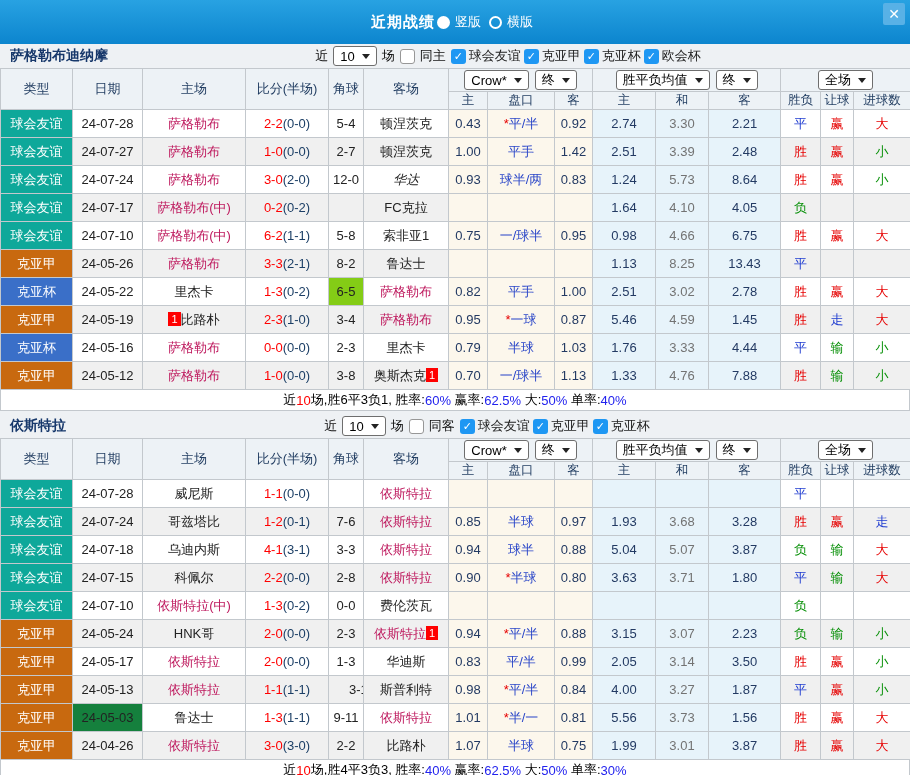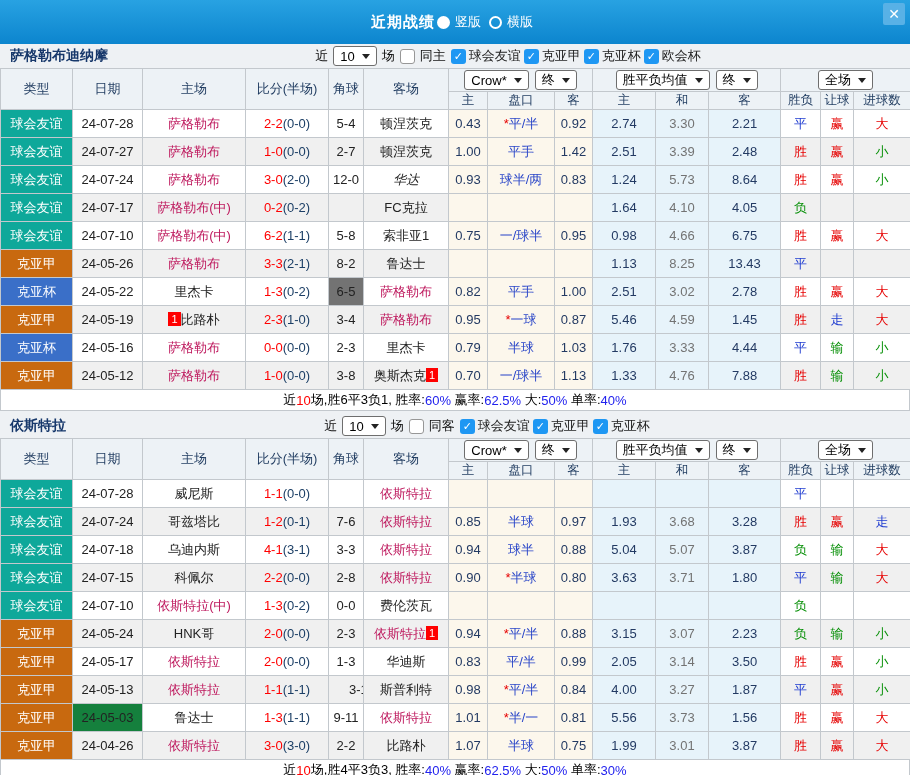--- a/index.html
+++ b/index.html
@@ -295,21 +295,21 @@
             <td class="lblue">13.43</td>
             <td style="background: rgb(240, 240, 240); color: rgb(30, 59, 208);">平</td>
             <td style="background: rgb(240, 240, 240);"></td>
             <td style="background: rgb(240, 240, 240);"></td>
           </tr>
           <tr>
             <td class="type" style="background: rgb(58, 111, 200);">克亚杯</td>
             <td style="background: rgb(255, 255, 255);">24-05-22</td>
             <td style="background: rgb(255, 255, 255);"><span class="team-plain">里杰卡</span></td>
             <td style="background: rgb(255, 255, 255);"><span class="score-ft">1-3</span><span class="score-ht">(0-2)</span></td>
-            <td style="background: #737373;">6-5</td>
+            <td style="background: #84cc16;">6-5</td>
             <td style="background: rgb(255, 255, 255);"><span class="team-focus">萨格勒布</span></td>
             <td class="cream">0.82</td>
             <td class="cream"><span class="hc">平手</span></td>
             <td class="cream">1.00</td>
             <td class="lblue">2.51</td>
             <td class="lblue"><span class="draw-odds">3.02</span></td>
             <td class="lblue">2.78</td>
             <td style="background: rgb(255, 255, 255); color: rgb(230, 0, 0);">胜</td>
             <td style="background: rgb(255, 255, 255); color: rgb(230, 0, 0);">赢</td>
             <td style="background: rgb(255, 255, 255); color: rgb(230, 0, 0);">大</td>

